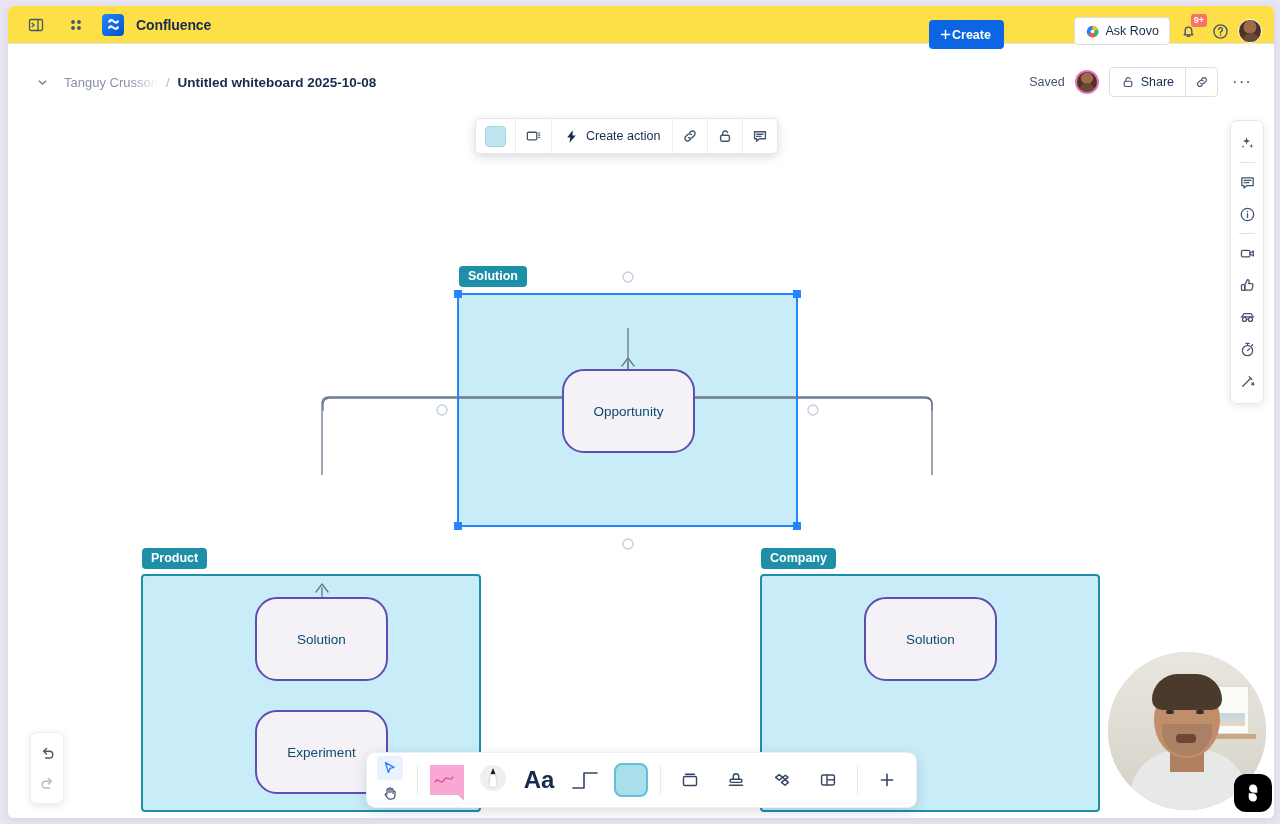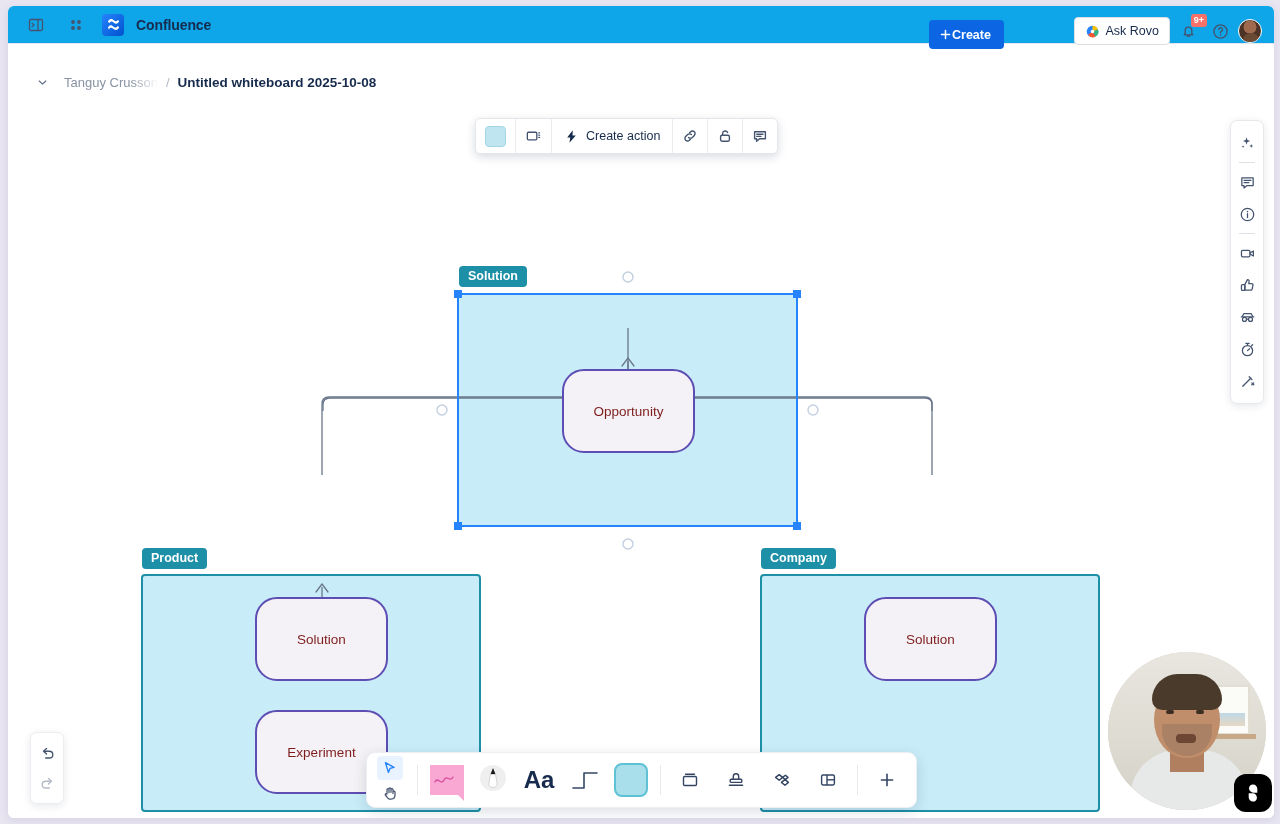--- a/index.html
+++ b/index.html
@@ -14,21 +14,21 @@
     width: 1266px; height: 812px;
     background: #ffffff;
     border-radius: 6px;
     overflow: hidden;
     box-shadow: 0 2px 10px rgba(80,60,120,.13);
   }
 
   
   .topnav {
     position: absolute; left: 0; top: 0; width: 100%; height: 38px;
-    background: #0ea5e9;
+    background: #fde047;
     border-bottom: 1px solid #e6e6ea;
     display: flex; align-items: center;
   }
   .nav-left { display: flex; align-items: center; gap: 12px; padding-left: 14px; }
   .icon-btn {
     width: 28px; height: 28px; border-radius: 4px;
     display: flex; align-items: center; justify-content: center;
     color: #44546f; cursor: pointer; flex: none;
   }
   .conf-logo {
@@ -176,21 +176,21 @@
     white-space: nowrap; cursor: pointer;
   }
 
   
   .node {
     position: absolute;
     background: #f4f2f6;
     border: 2.5px solid #5e4db2;
     border-radius: 22px;
     display: flex; align-items: center; justify-content: center;
-    font-size: 13.5px; color: #7f1d1d;
+    font-size: 13.5px; color: #0c4a6e;
     cursor: pointer;
   }
 
   
   .rail {
     position: absolute; right: 10px; top: 12px;
     width: 34px;
     background: #fff; border: 1px solid #e7e8ec; border-radius: 7px;
     box-shadow: 0 2px 8px rgba(9,30,66,.10);
     display: flex; flex-direction: column; align-items: center;
@@ -351,20 +351,40 @@
     <div class="crumb-left">
       <div class="icon-btn">
         <svg width="13" height="13" viewBox="0 0 16 16" fill="none" stroke="#626f86" stroke-width="1.5">
           <path d="M4 6.2 L8 10 L12 6.2" stroke-linecap="round" stroke-linejoin="round"></path>
         </svg>
       </div>
       <span class="crumb-space">Tanguy Crusson</span>
       <span class="crumb-sep">/</span>
       <span class="crumb-title">Untitled whiteboard 2025-10-08</span>
     </div>
+    <div class="crumb-right">
+      <span class="saved-text">Saved</span>
+      <div class="avatar-pink"></div>
+      <div class="share-group">
+        <div class="share-btn">
+          <svg width="14" height="14" viewBox="0 0 16 16" fill="none" stroke="#44546f" stroke-width="1.3">
+            <rect x="3.6" y="7.2" width="8.8" height="6" rx="1.4"></rect>
+            <path d="M5.6 7.2V5.4a2.6 2.6 0 0 1 5-.9" stroke-linecap="round"></path>
+          </svg>
+          <span>Share</span>
+        </div>
+        <div class="link-btn">
+          <svg width="14" height="14" viewBox="0 0 16 16" fill="none" stroke="#44546f" stroke-width="1.3">
+            <path d="M6.6 9.4a2.6 2.6 0 0 0 3.7 0l2-2a2.6 2.6 0 1 0-3.7-3.7l-1 1" stroke-linecap="round"></path>
+            <path d="M9.4 6.6a2.6 2.6 0 0 0-3.7 0l-2 2a2.6 2.6 0 1 0 3.7 3.7l1-1" stroke-linecap="round"></path>
+          </svg>
+        </div>
+      </div>
+      <div class="dots-btn">···</div>
+    </div>
   </div>
 
   <div class="canvas">
 
     <svg class="canvas-svg" width="1266" height="710">
 
       <rect x="450" y="186" width="339" height="232" fill="#c8ecf8" stroke="#2d9fd4" stroke-width="1.5"></rect>
       <rect x="134" y="467" width="338" height="236" rx="3" fill="#c8ecf8" stroke="#1d8fa6" stroke-width="2"></rect>
       <rect x="753" y="467" width="338" height="236" rx="3" fill="#c8ecf8" stroke="#1d8fa6" stroke-width="2"></rect>
 

